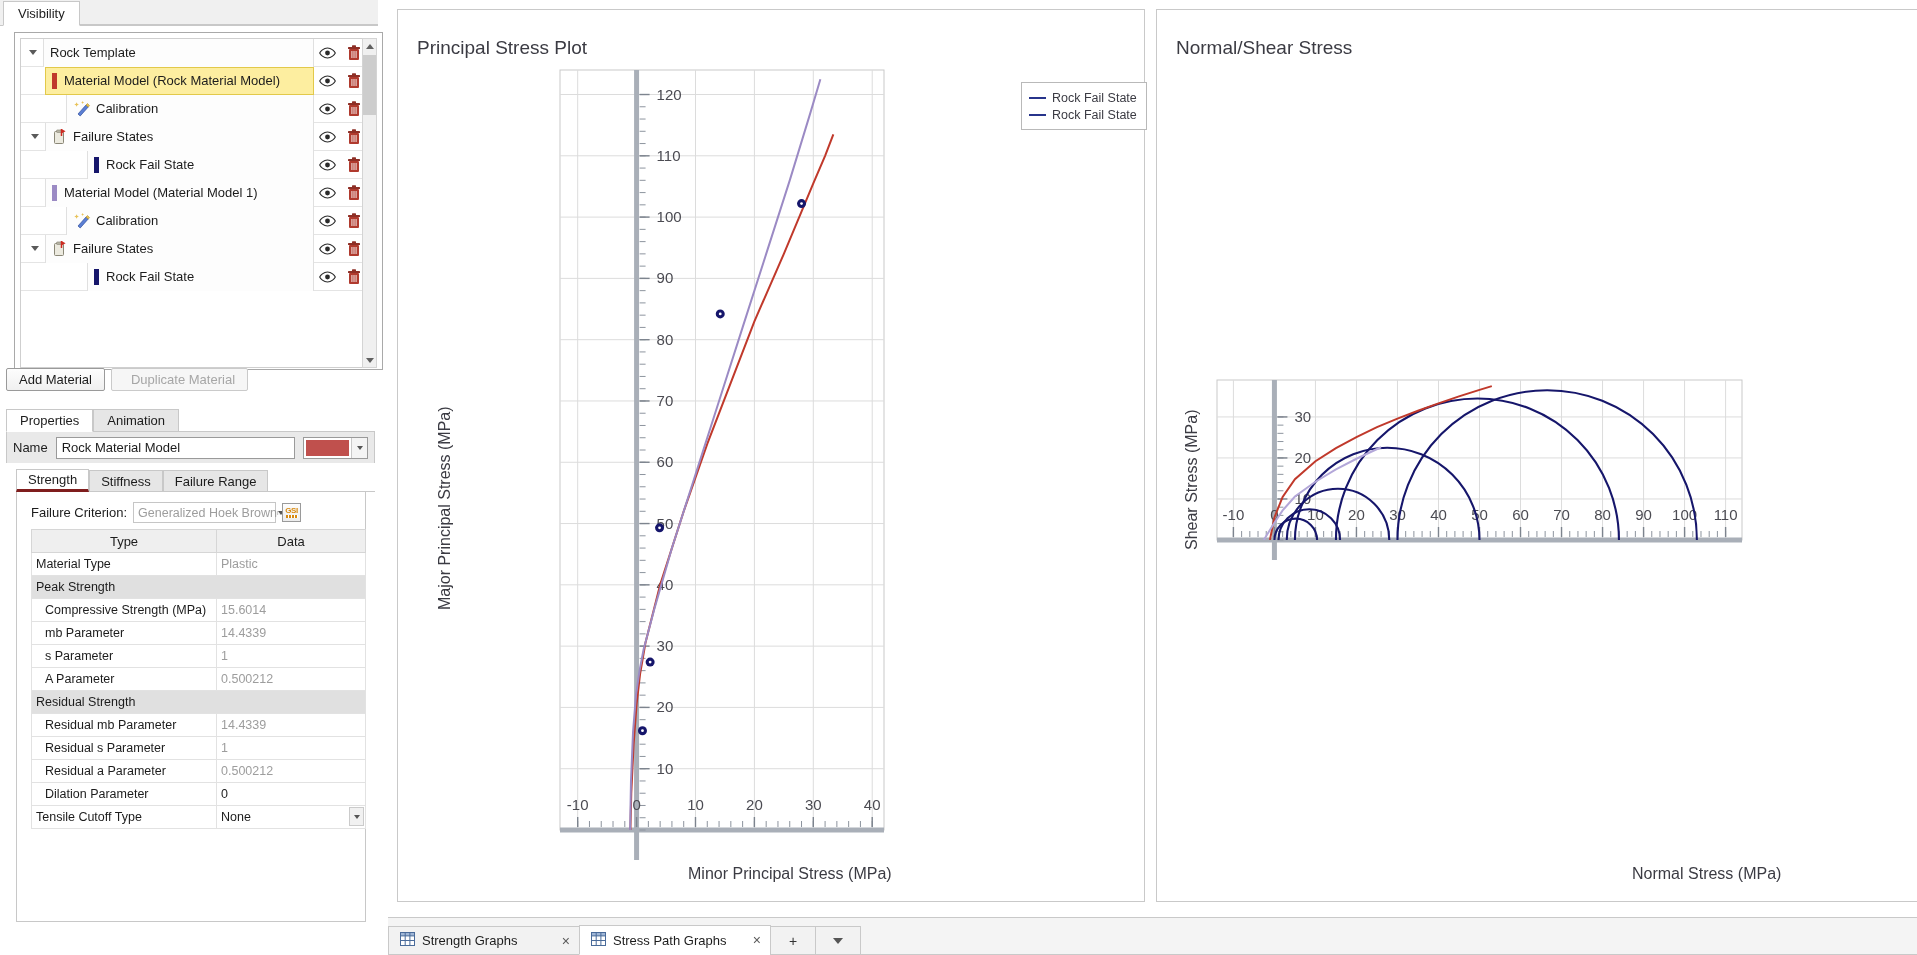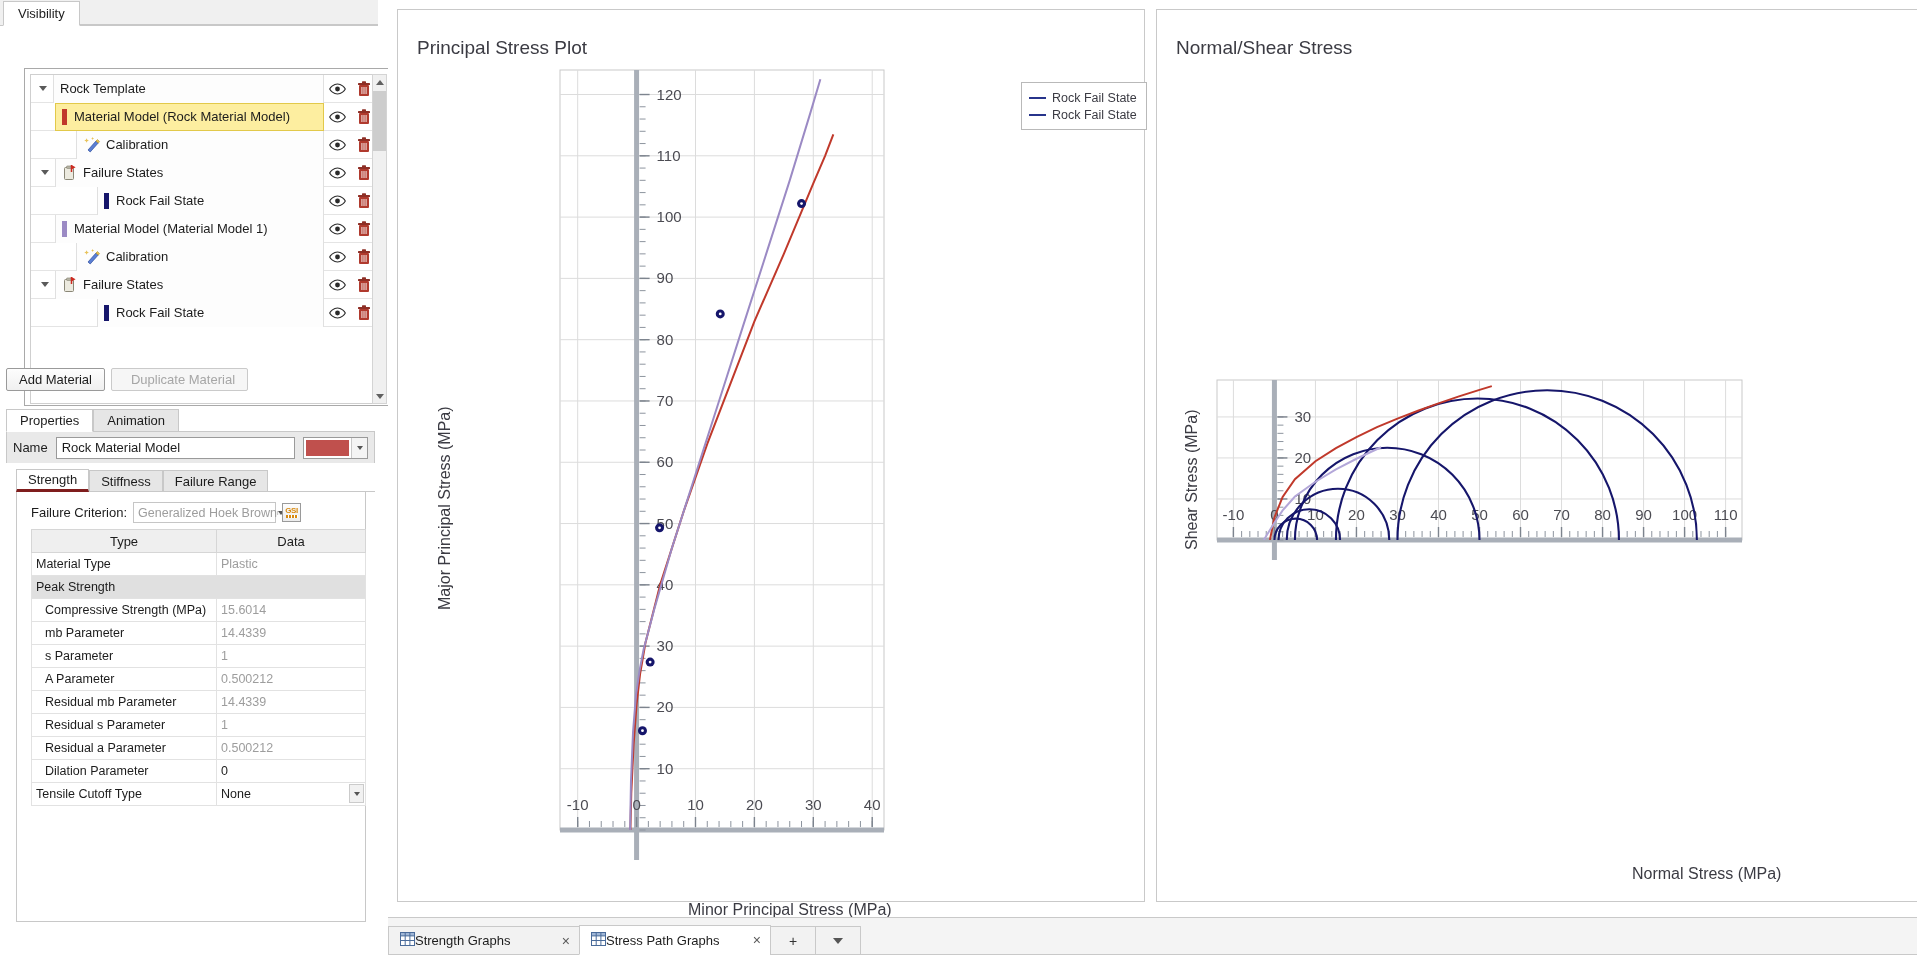--- a/index.html
+++ b/index.html
@@ -23,22 +23,22 @@
   }
   .tabstrip .tab {
     height: 25px; padding: 0 14px; display: flex; align-items: center;
     font-size: 13px; color: #1c1c1c; background: #ffffff;
     border: 1px solid #c8c8c8; border-bottom: 1px solid #ffffff;
     position: relative; top: 1px;
   }
   .tabstrip .filler { flex: 1; border-bottom: 1px solid #c8c8c8; height: 25px; }
 
   #visibility-box {
-    position: absolute; left: 24px; top: 32px; width: 369px; height: 338px;
-    border: 1px solid #a9a9a9; background: #ffffff; margin-top: 36px;
+    position: absolute; left: 14px; top: 32px; width: 369px; height: 338px;
+    border: 1px solid #a9a9a9; background: #ffffff;
   }
   #tree-wrap {
     position: absolute; left: 5px; top: 5px; width: 347px; height: 330px;
     border: 1px solid #cfcfcf; background: #ffffff; overflow: hidden;
   }
   .tree-row {
     height: 28px; display: flex; align-items: center; position: relative;
     border-bottom: 1px solid #e4e4e4;
   }
   .tree-row .lbl-cell {
@@ -166,21 +166,21 @@
   .legend-row { display: flex; align-items: center; gap: 6px; height: 17px; }
   .legend-line { width: 17px; height: 2px; background: #27348b; }
   .legend-text { font-size: 12.5px; color: #3b3b43; white-space: nowrap; }
 
   
   #bottom-bar {
     position: absolute; left: 388px; bottom: 0; right: 0; height: 38px;
     background: #f4f4f4; border-top: 1px solid #c9c9c9; display: flex; align-items: flex-end;
   }
   .dtab {
-    height: 29px; min-width: 192px; display: flex; align-items: center; 
+    height: 29px; min-width: 192px; display: flex; align-items: center; gap: 7px;
     padding: 0 9px 0 11px; border: 1px solid #c9c9c9; background: #f2f2f2;
     font-size: 13px; color: #1c1c1c; margin-right: -1px;
   }
   .dtab.active { background: #ffffff; border-bottom: 1px solid #ffffff; height: 30px; }
   .dtab .x { margin-left: auto; font-size: 14px; color: #5a5a5a; padding-left: 14px; }
   .grid-ico { width: 15px; height: 14px; }
   .smallbtn {
     width: 46px; height: 29px; border: 1px solid #c9c9c9; background: #f2f2f2;
     display: flex; align-items: center; justify-content: center; font-size: 14px; color: #333;
     margin-right: -1px;
@@ -541,20 +541,23 @@
               <td class="grey-val ">14.4339</td>
             </tr>
             <tr>
               <td class="ind ">s Parameter</td>
               <td class="grey-val ">1</td>
             </tr>
             <tr>
               <td class="ind ">A Parameter</td>
               <td class="grey-val ">0.500212</td>
             </tr>
+            <tr class="group">
+              <td colspan="2">Residual Strength</td>
+            </tr>
             <tr>
               <td class="ind ">Residual mb Parameter</td>
               <td class="grey-val ">14.4339</td>
             </tr>
             <tr>
               <td class="ind ">Residual s Parameter</td>
               <td class="grey-val ">1</td>
             </tr>
             <tr>
               <td class="ind ">Residual a Parameter</td>
@@ -575,21 +578,21 @@
     </div>
   </div>
 </div>
 
 <div id="graph-area">
   <div id="doc-bg"></div>
 
   <div class="chart-card" id="chart-left">
     <div class="chart-title">Principal Stress Plot</div>
     <div class="axis-title vert-title" id="psp-ylabel" style="left:38px; top:600px;">Major Principal Stress (MPa)</div>
-    <div class="axis-title" id="psp-xlabel" style="left:290px; top:891px;">Minor Principal Stress (MPa)</div>
+    <div class="axis-title" id="psp-xlabel" style="left:290px; top:855px;">Minor Principal Stress (MPa)</div>
     <svg id="svg-left" width="746" height="891" style="position:absolute;left:0;top:0;">
         <rect x="162" y="60" width="324" height="760" fill="#fff" stroke="#c9c9c9" stroke-width="1"></rect>
         <line x1="179.6727272727273" y1="60" x2="179.6727272727273" y2="820" stroke="#dcdcdc" stroke-width="1"></line>
         <line x1="238.58181818181816" y1="60" x2="238.58181818181816" y2="820" stroke="#dcdcdc" stroke-width="1"></line>
         <line x1="297.4909090909091" y1="60" x2="297.4909090909091" y2="820" stroke="#dcdcdc" stroke-width="1"></line>
         <line x1="356.4" y1="60" x2="356.4" y2="820" stroke="#dcdcdc" stroke-width="1"></line>
         <line x1="415.3090909090909" y1="60" x2="415.3090909090909" y2="820" stroke="#dcdcdc" stroke-width="1"></line>
         <line x1="474.2181818181818" y1="60" x2="474.2181818181818" y2="820" stroke="#dcdcdc" stroke-width="1"></line>
         <line x1="162" y1="758.7096774193549" x2="486" y2="758.7096774193549" stroke="#dcdcdc" stroke-width="1"></line>
         <line x1="162" y1="697.4193548387096" x2="486" y2="697.4193548387096" stroke="#dcdcdc" stroke-width="1"></line>

